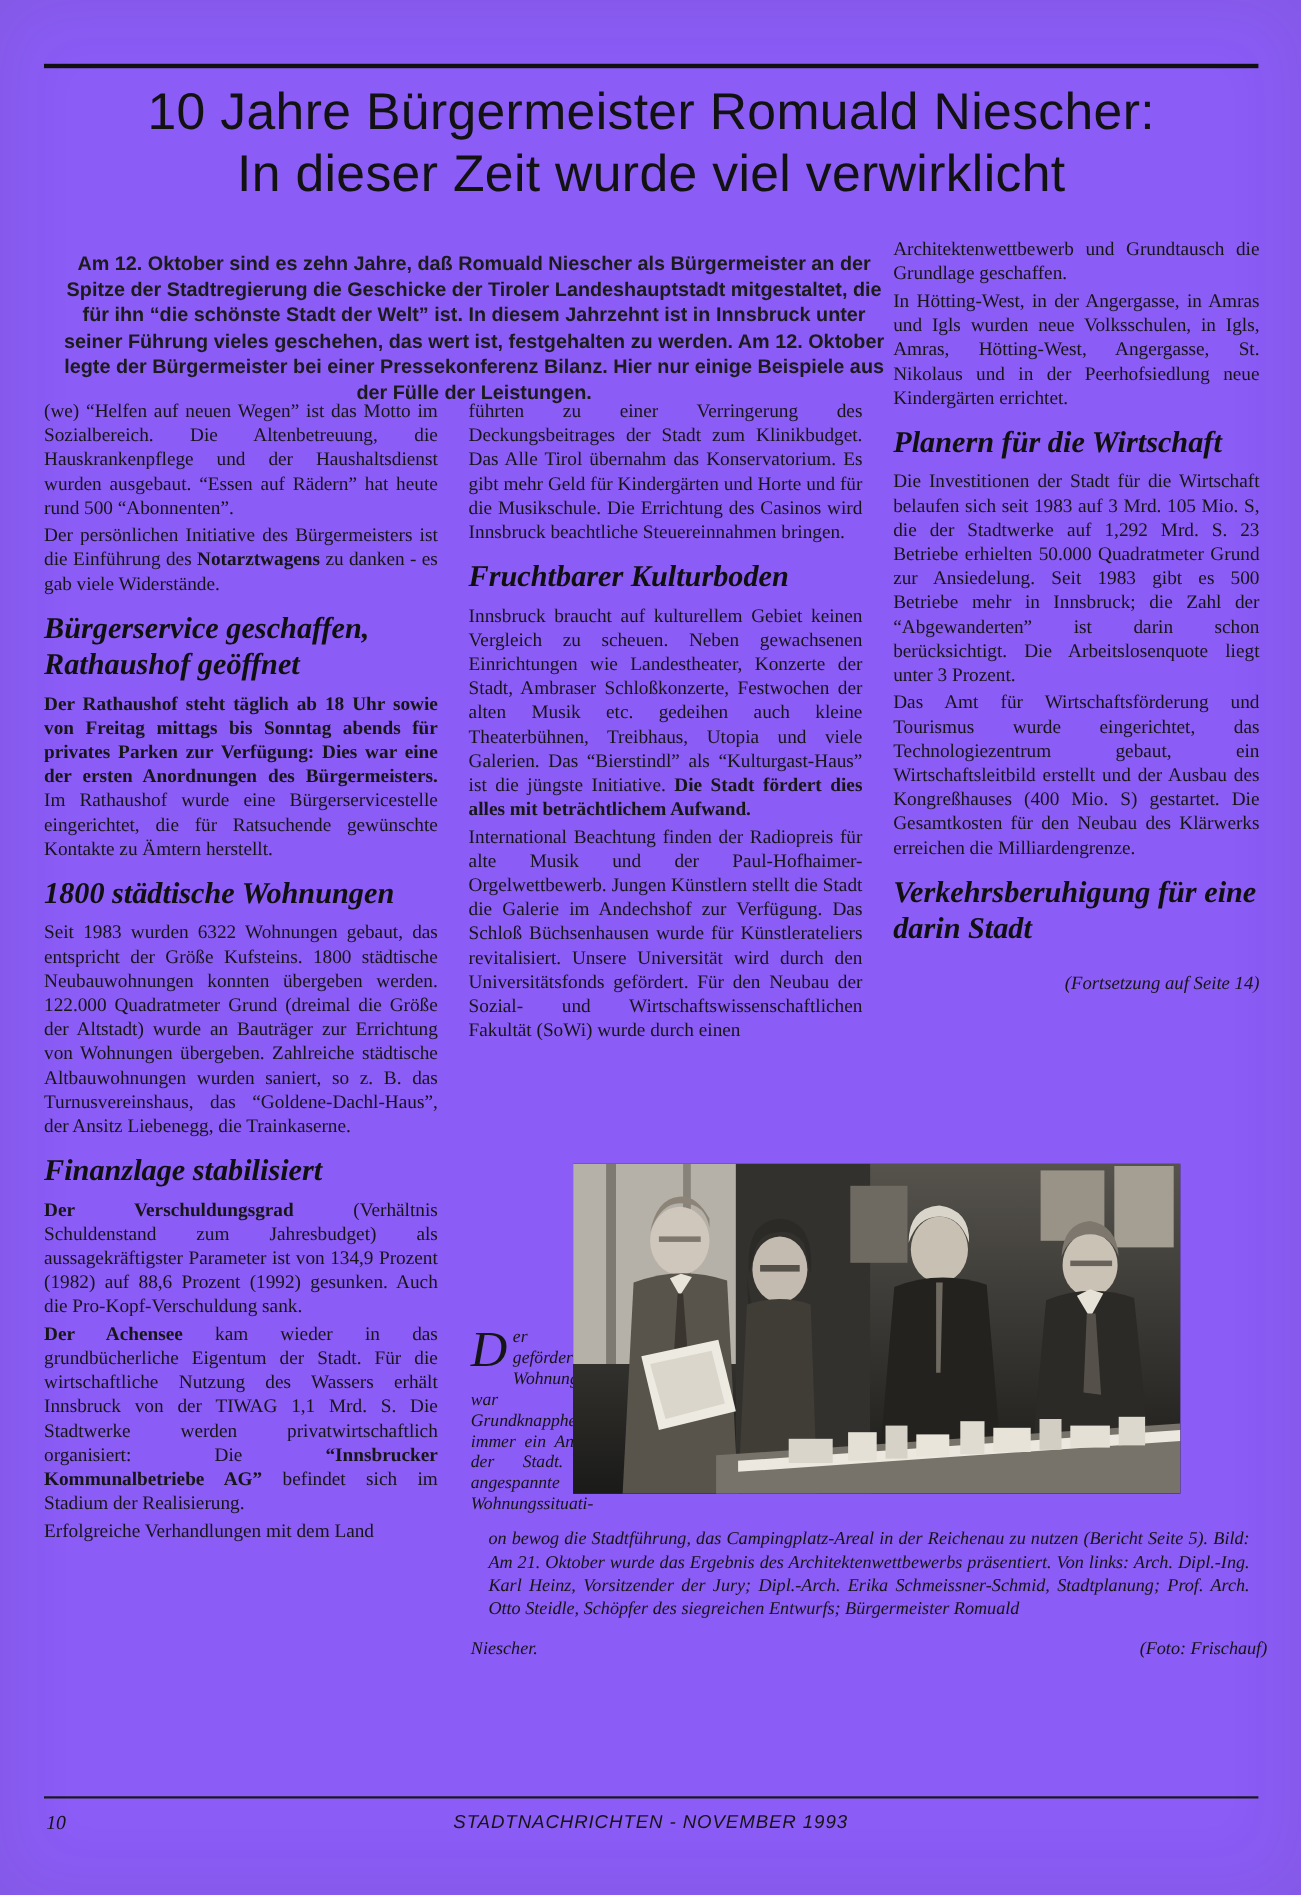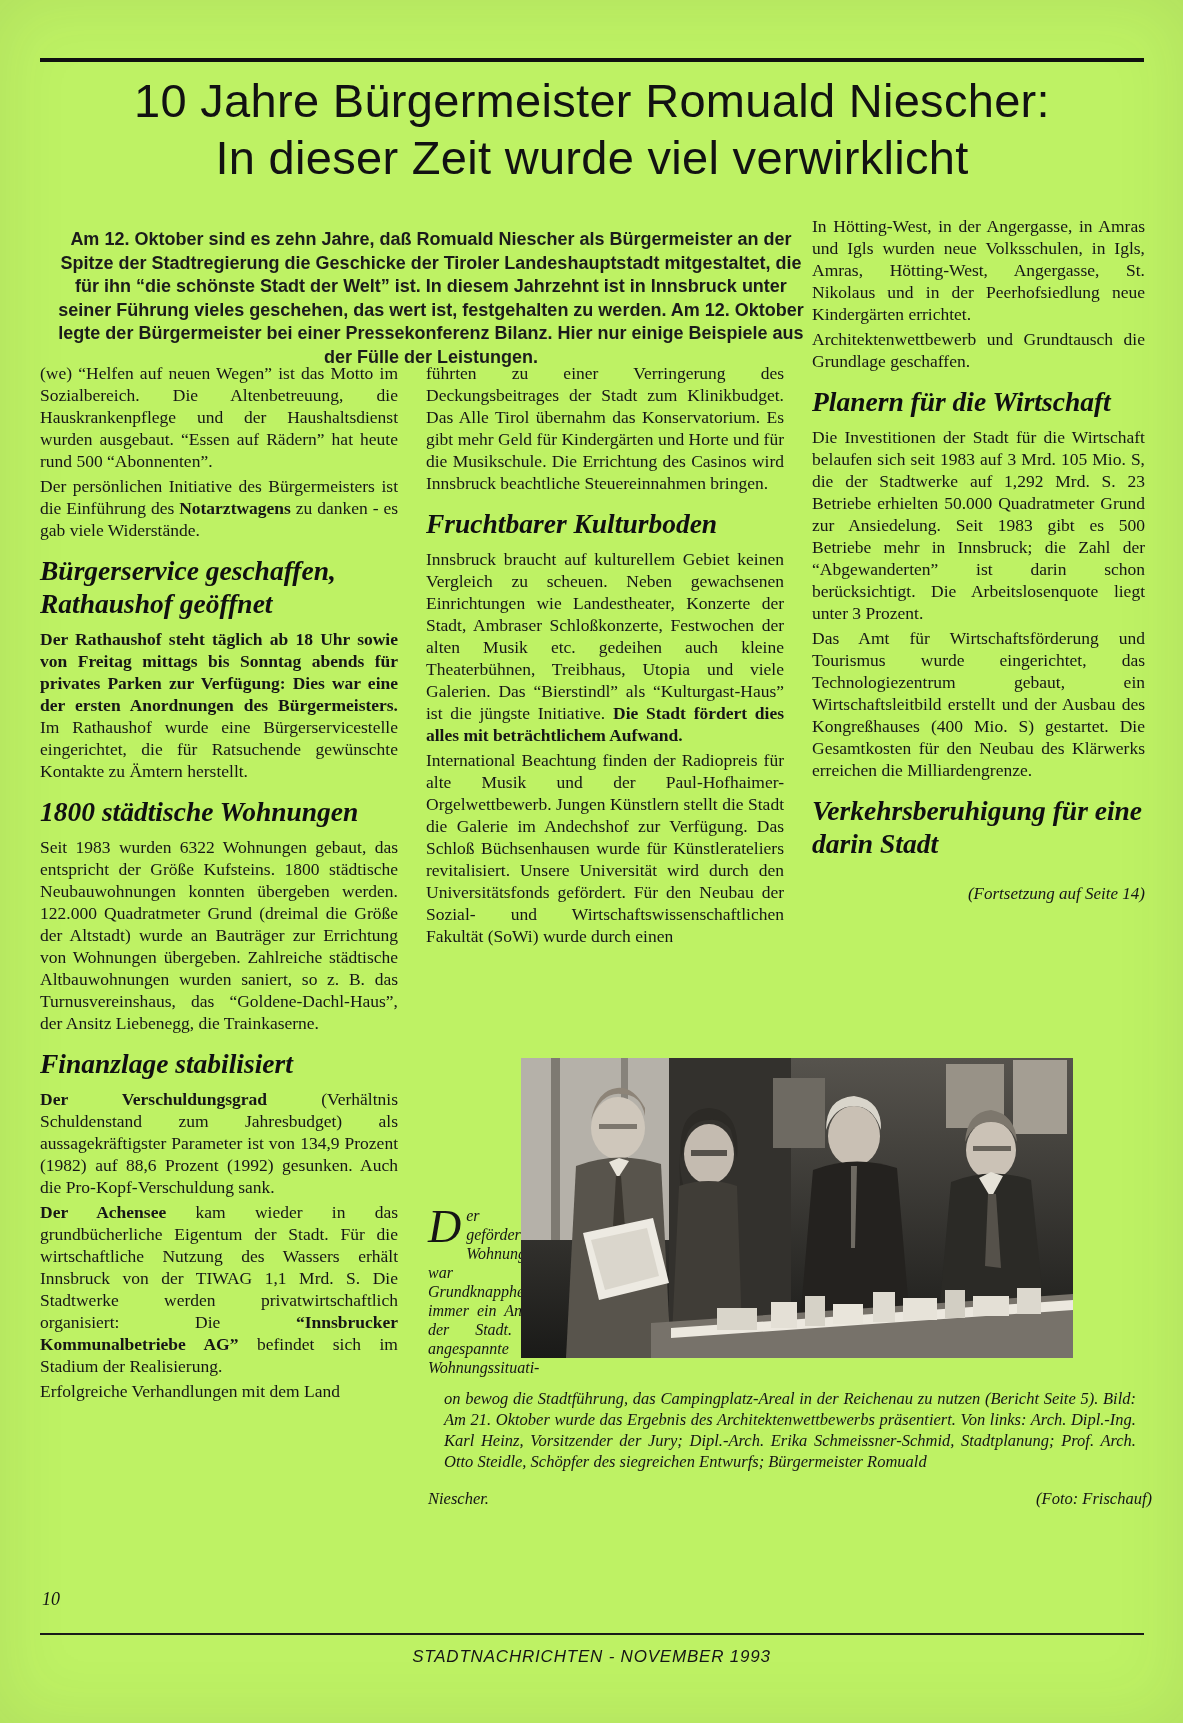--- a/index.html
+++ b/index.html
@@ -1,18 +1,18 @@
 <!DOCTYPE html>
 <html lang="de"><head>
 <meta charset="utf-8">
 <style>
   html,body{margin:0;padding:0;background:#e8e6e1;}
   .page{
     position:relative;width:1183px;height:1723px;margin:0 auto;
-    background:#bef264;overflow:hidden;color:#151515;
+    background:#8b5cf6;overflow:hidden;color:#151515;
   }
   .page::after{
     content:"";position:absolute;inset:0;pointer-events:none;
     box-shadow:inset 0 0 70px rgba(60,55,45,0.10);
   }
   .abs{position:absolute;}
   .rule-top{left:40px;top:58px;width:1104px;height:4px;background:#111;}
   .rule-bottom{left:40px;top:1633px;width:1104px;height:2px;background:#1a1a1a;}
   .headline{
     left:40px;top:72px;width:1104px;text-align:center;margin:0;
@@ -38,21 +38,21 @@
   .photo{left:521px;top:1058px;width:552px;height:300px;background:#222;z-index:1;}
   .photo svg{display:block;}
   .capside{
     left:428px;top:1206px;width:133px;
     font:italic 16px/19px "Liberation Serif",serif;text-align:justify;hyphens:auto;
   }
   .dcap{float:left;font:italic 400 46px/36px "Liberation Serif",serif;margin:3px 5px 0 0;}
   .capbelow{left:428px;top:1372px;width:724px;font:italic 16.5px/21px "Liberation Serif",serif;}
   .capbelow p{margin:16px;text-align:justify;}
   .caplast{display:flex;justify-content:space-between;gap:28px;}
-  .pagenum{left:42px;top:1588px;font:italic 18px/22px "Liberation Serif",serif;}
+  .pagenum{left:42px;top:1646px;font:italic 18px/22px "Liberation Serif",serif;}
   .foottitle{
     left:0;top:1646px;width:100%;text-align:center;
     font:italic 17px/22px "Liberation Sans",sans-serif;letter-spacing:0.8px;
   }
 </style>
 </head>
 <body>
 
 <div class="page">
 
@@ -79,22 +79,22 @@
   </div>
 
   <div class="abs col col2">
     <p class="bp">führten zu einer Verringerung des Deckungsbeitrages der Stadt zum Klinikbudget. Das Alle Tirol übernahm das Konservatorium. Es gibt mehr Geld für Kindergärten und Horte und für die Musikschule. Die Errichtung des Casinos wird Innsbruck beachtliche Steuereinnahmen bringen.</p>
     <h2 class="colh">Fruchtbarer Kulturboden</h2>
     <p class="bp"><span>Innsbruck braucht auf kulturellem Gebiet keinen Vergleich zu scheuen. Neben gewachsenen Einrichtungen wie Landestheater, Konzerte der Stadt, Ambraser Schloßkonzerte, Festwochen der alten Musik etc. gedeihen auch kleine Theaterbühnen, Treibhaus, Utopia und viele Galerien. Das “Bierstindl” als “Kulturgast-Haus” ist die jüngste Initiative. </span><b>Die Stadt fördert dies alles mit beträchtlichem Aufwand.</b></p>
     <p class="bp">International Beachtung finden der Radiopreis für alte Musik und der Paul-Hofhaimer-Orgelwettbewerb. Jungen Künstlern stellt die Stadt die Galerie im Andechshof zur Verfügung. Das Schloß Büchsenhausen wurde für Künstlerateliers revitalisiert. Unsere Universität wird durch den Universitätsfonds gefördert. Für den Neubau der Sozial- und Wirtschaftswissenschaftlichen Fakultät (SoWi) wurde durch einen</p>
   </div>
 
   <div class="abs col col3">
+    <p class="bp">Architektenwettbewerb und Grundtausch die Grundlage geschaffen.</p>
     <p class="bp">In Hötting-West, in der Angergasse, in Amras und Igls wurden neue Volksschulen, in Igls, Amras, Hötting-West, Angergasse, St. Nikolaus und in der Peerhofsiedlung neue Kindergärten errichtet.</p>
-    <p class="bp">Architektenwettbewerb und Grundtausch die Grundlage geschaffen.</p>
     <h2 class="colh">Planern für die Wirtschaft</h2>
     <p class="bp">Die Investitionen der Stadt für die Wirtschaft belaufen sich seit 1983 auf 3 Mrd. 105 Mio. S, die der Stadtwerke auf 1,292 Mrd. S. 23 Betriebe erhielten 50.000 Quadratmeter Grund zur Ansiedelung. Seit 1983 gibt es 500 Betriebe mehr in Innsbruck; die Zahl der “Abgewanderten” ist darin schon berücksichtigt. Die Arbeitslosenquote liegt unter 3 Prozent.</p>
     <p class="bp">Das Amt für Wirtschaftsförderung und Tourismus wurde eingerichtet, das Technologiezentrum gebaut, ein Wirtschaftsleitbild erstellt und der Ausbau des Kongreßhauses (400 Mio. S) gestartet. Die Gesamtkosten für den Neubau des Klärwerks erreichen die Milliardengrenze.</p>
     <h2 class="colh">Verkehrsberuhigung für eine darin Stadt</h2>
     <p class="cont">(Fortsetzung auf Seite 14)</p>
   </div>
 
   <div class="abs photo">
     <svg viewBox="0 0 552 300" width="552" height="300" preserveAspectRatio="none">
       <defs>

